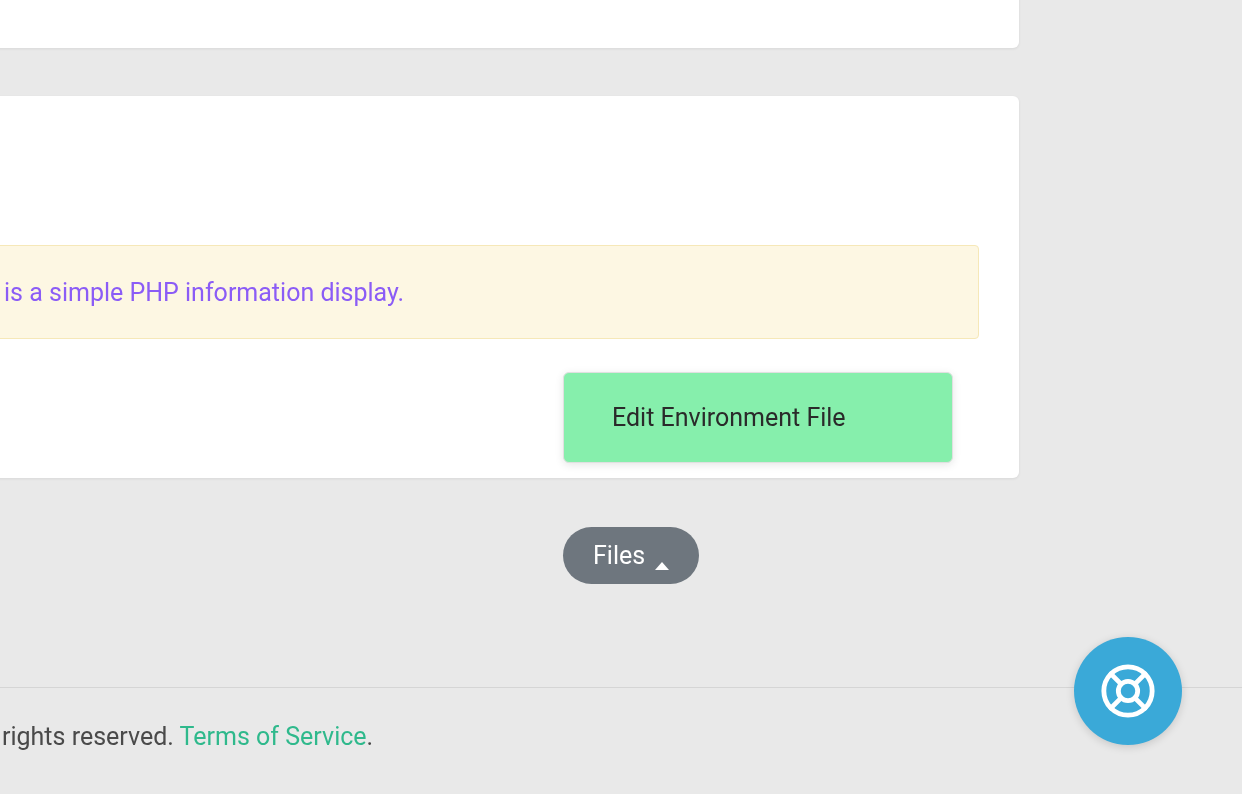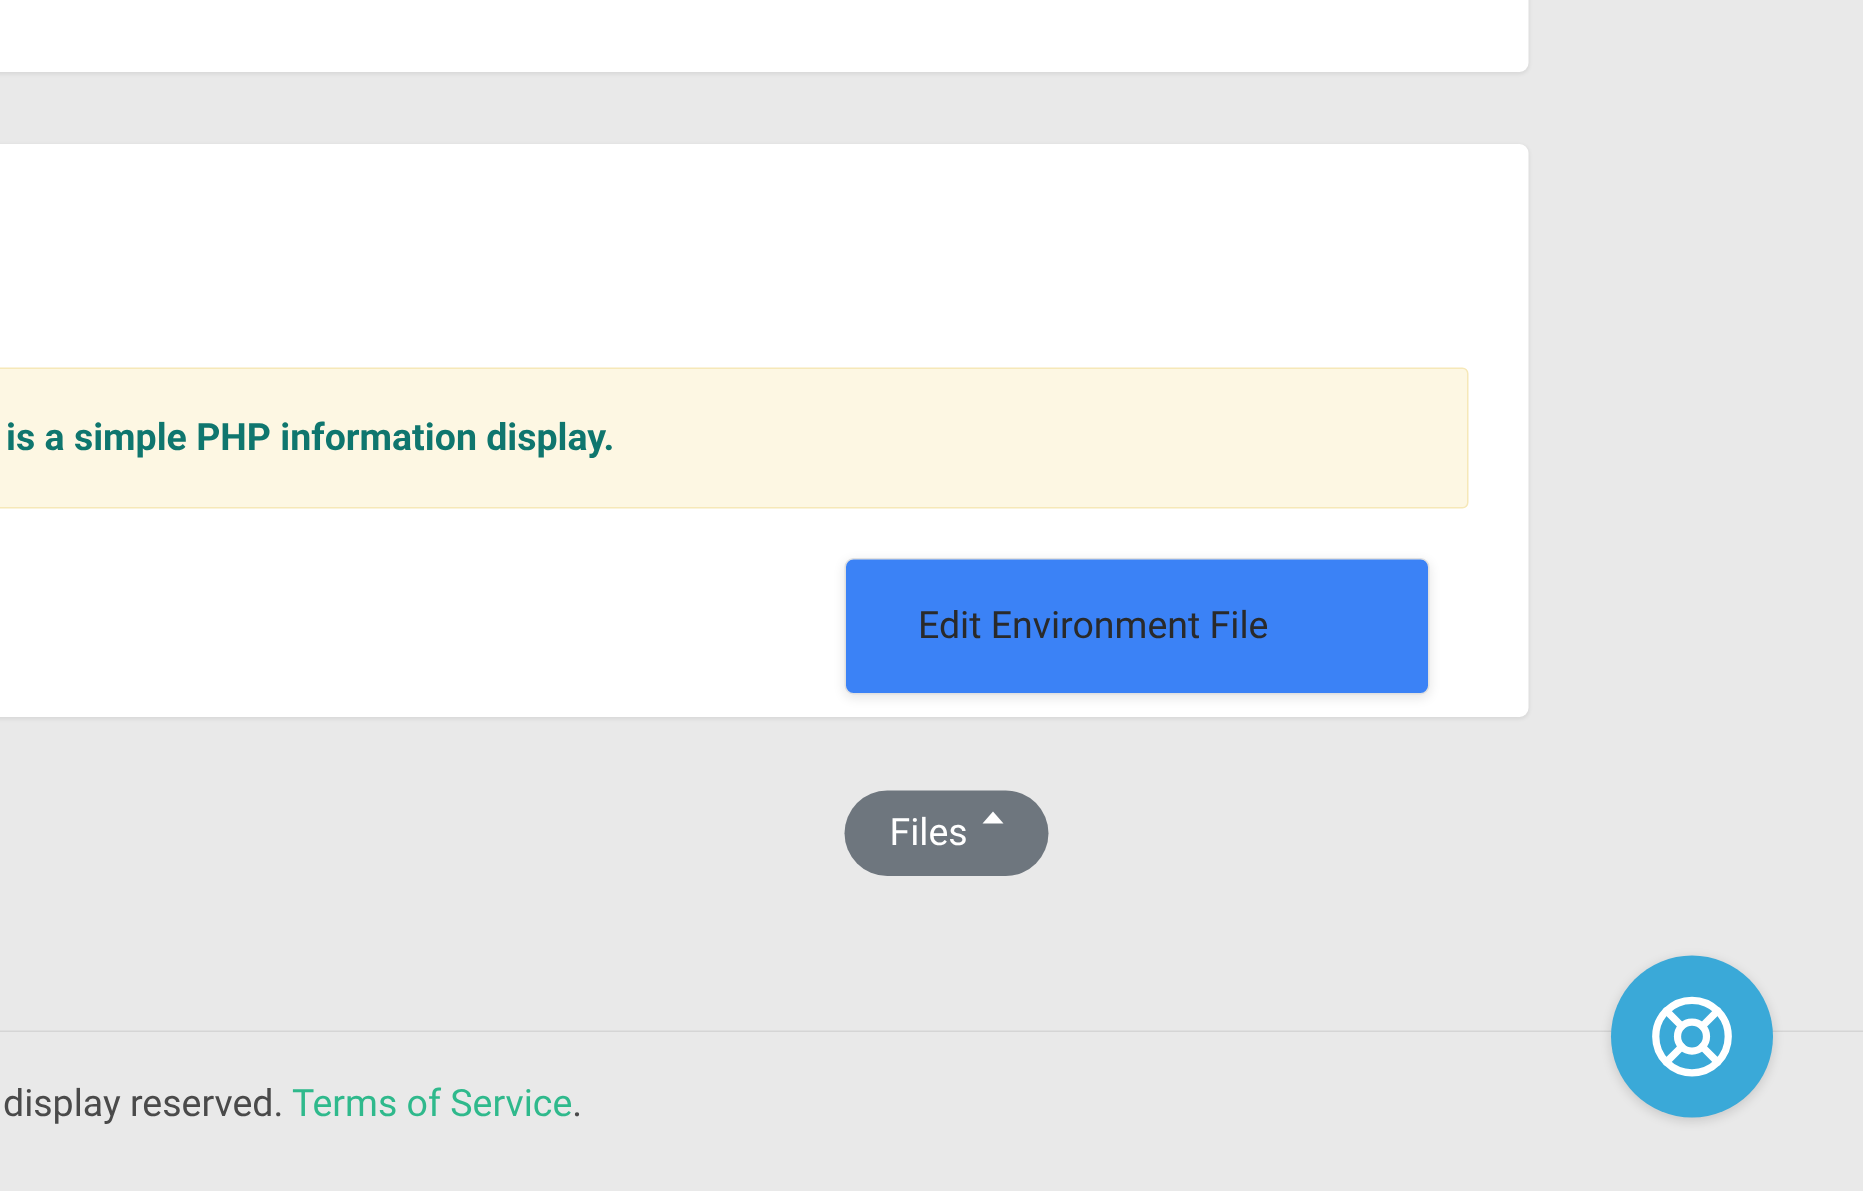--- a/index.html
+++ b/index.html
@@ -43,29 +43,29 @@
       height: 94px;
       background: #fdf7e3;
       border: 1px solid #f6e8b8;
       border-radius: 4px;
       display: flex;
       align-items: center;
       padding-left: 203px;
     }
     .alert-text {
       font-size: 25px;
-      color: #0f766e;
-      font-weight: 700;
+      color: #8b5cf6;
+      font-weight: 400;
     }
     .dropdown-menu {
       position: absolute;
       left: 563px;
       top: 372px;
       width: 390px;
-      background: #3b82f6;
+      background: #86efac;
       border: 1px solid #e0e0e0;
       border-radius: 6px;
       box-shadow: 0 2px 8px rgba(0,0,0,0.1);
       padding: 18px 0;
     }
     .dropdown-item {
       padding: 12px 48px;
       font-size: 25px;
       color: #2a2a2a;
       cursor: pointer;
@@ -81,21 +81,21 @@
     .btn {
       background: #8a929a;
       color: #ffffff;
       border: none;
       border-radius: 30px;
       padding: 14px 30px;
       font-size: 25px;
       font-weight: 400;
       cursor: pointer;
       display: inline-flex;
-      align-items: flex-start;
+      align-items: flex-end;
       gap: 10px;
       font-family: inherit;
     }
     .btn-dark {
       background: #6e767e;
     }
     .caret-up {
       width: 0;
       height: 0;
       border-left: 7px solid transparent;
@@ -163,21 +163,21 @@
 <div class="button-row">
   <button class="btn btn-dark">
     <span>Files</span>
     <span class="caret-up"></span>
   </button>
 </div>
 
 <div class="footer-line"></div>
 
 <div class="footer-text">
-  <span>display reserved. </span><span class="footer-link">Terms of Service</span><span>.</span>
+  <span>rights reserved. </span><span class="footer-link">Terms of Service</span><span>.</span>
 </div>
 
 <div class="help-button">
   <svg class="help-icon-svg" viewBox="0 0 24 24" fill="none" stroke="#ffffff" stroke-width="2" stroke-linecap="round" stroke-linejoin="round">
     <circle cx="12" cy="12" r="10"></circle>
     <circle cx="12" cy="12" r="4"></circle>
     <line x1="4.93" y1="4.93" x2="9.17" y2="9.17"></line>
     <line x1="14.83" y1="14.83" x2="19.07" y2="19.07"></line>
     <line x1="14.83" y1="9.17" x2="19.07" y2="4.93"></line>
     <line x1="4.93" y1="19.07" x2="9.17" y2="14.83"></line>

